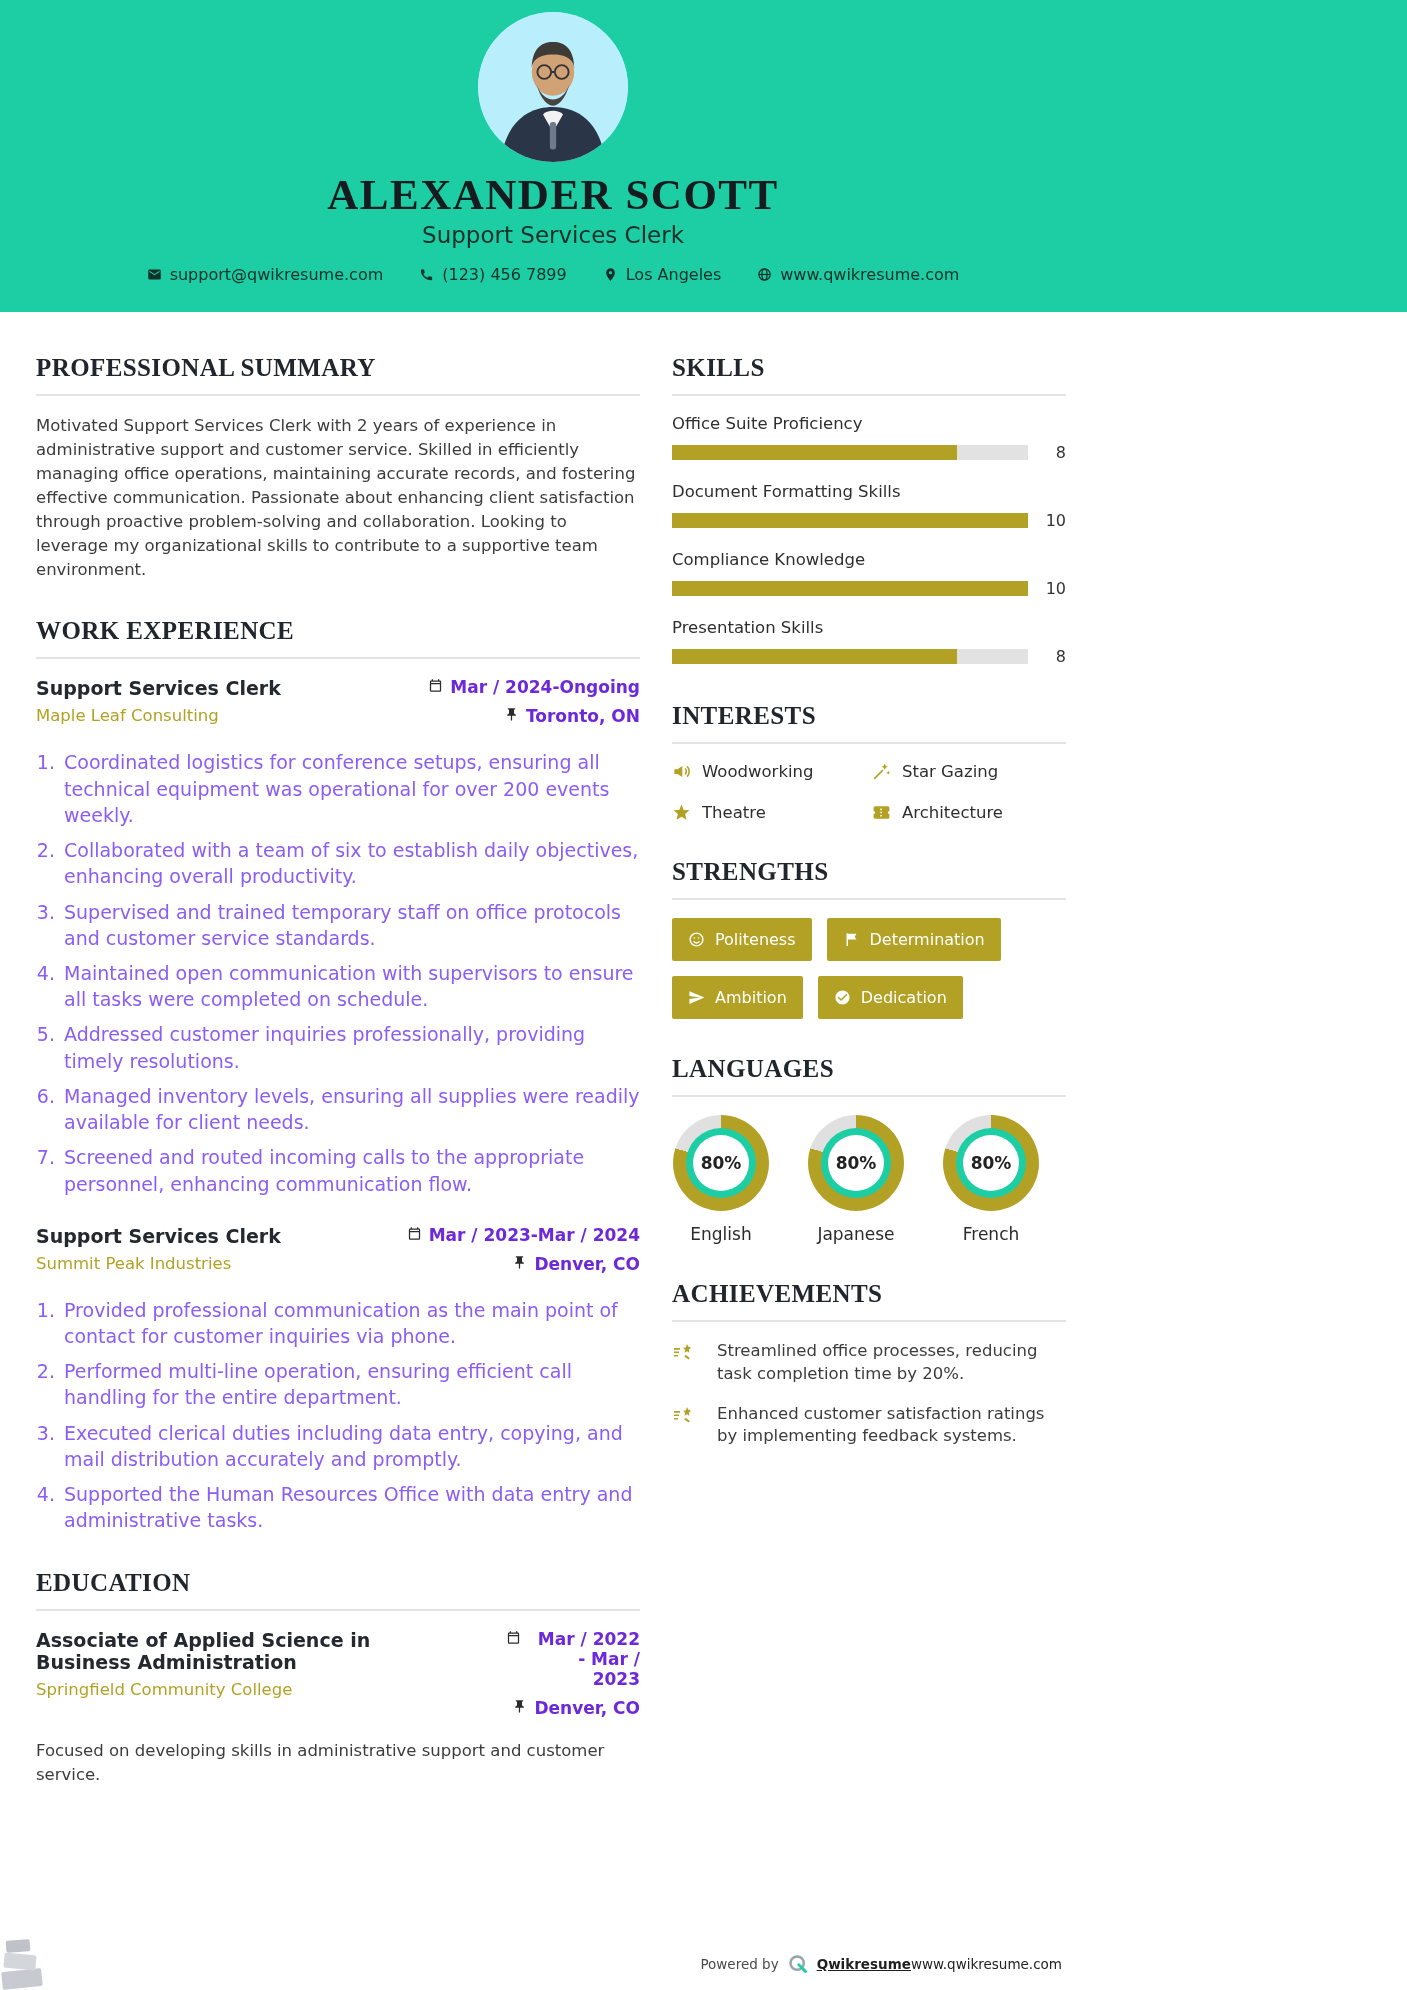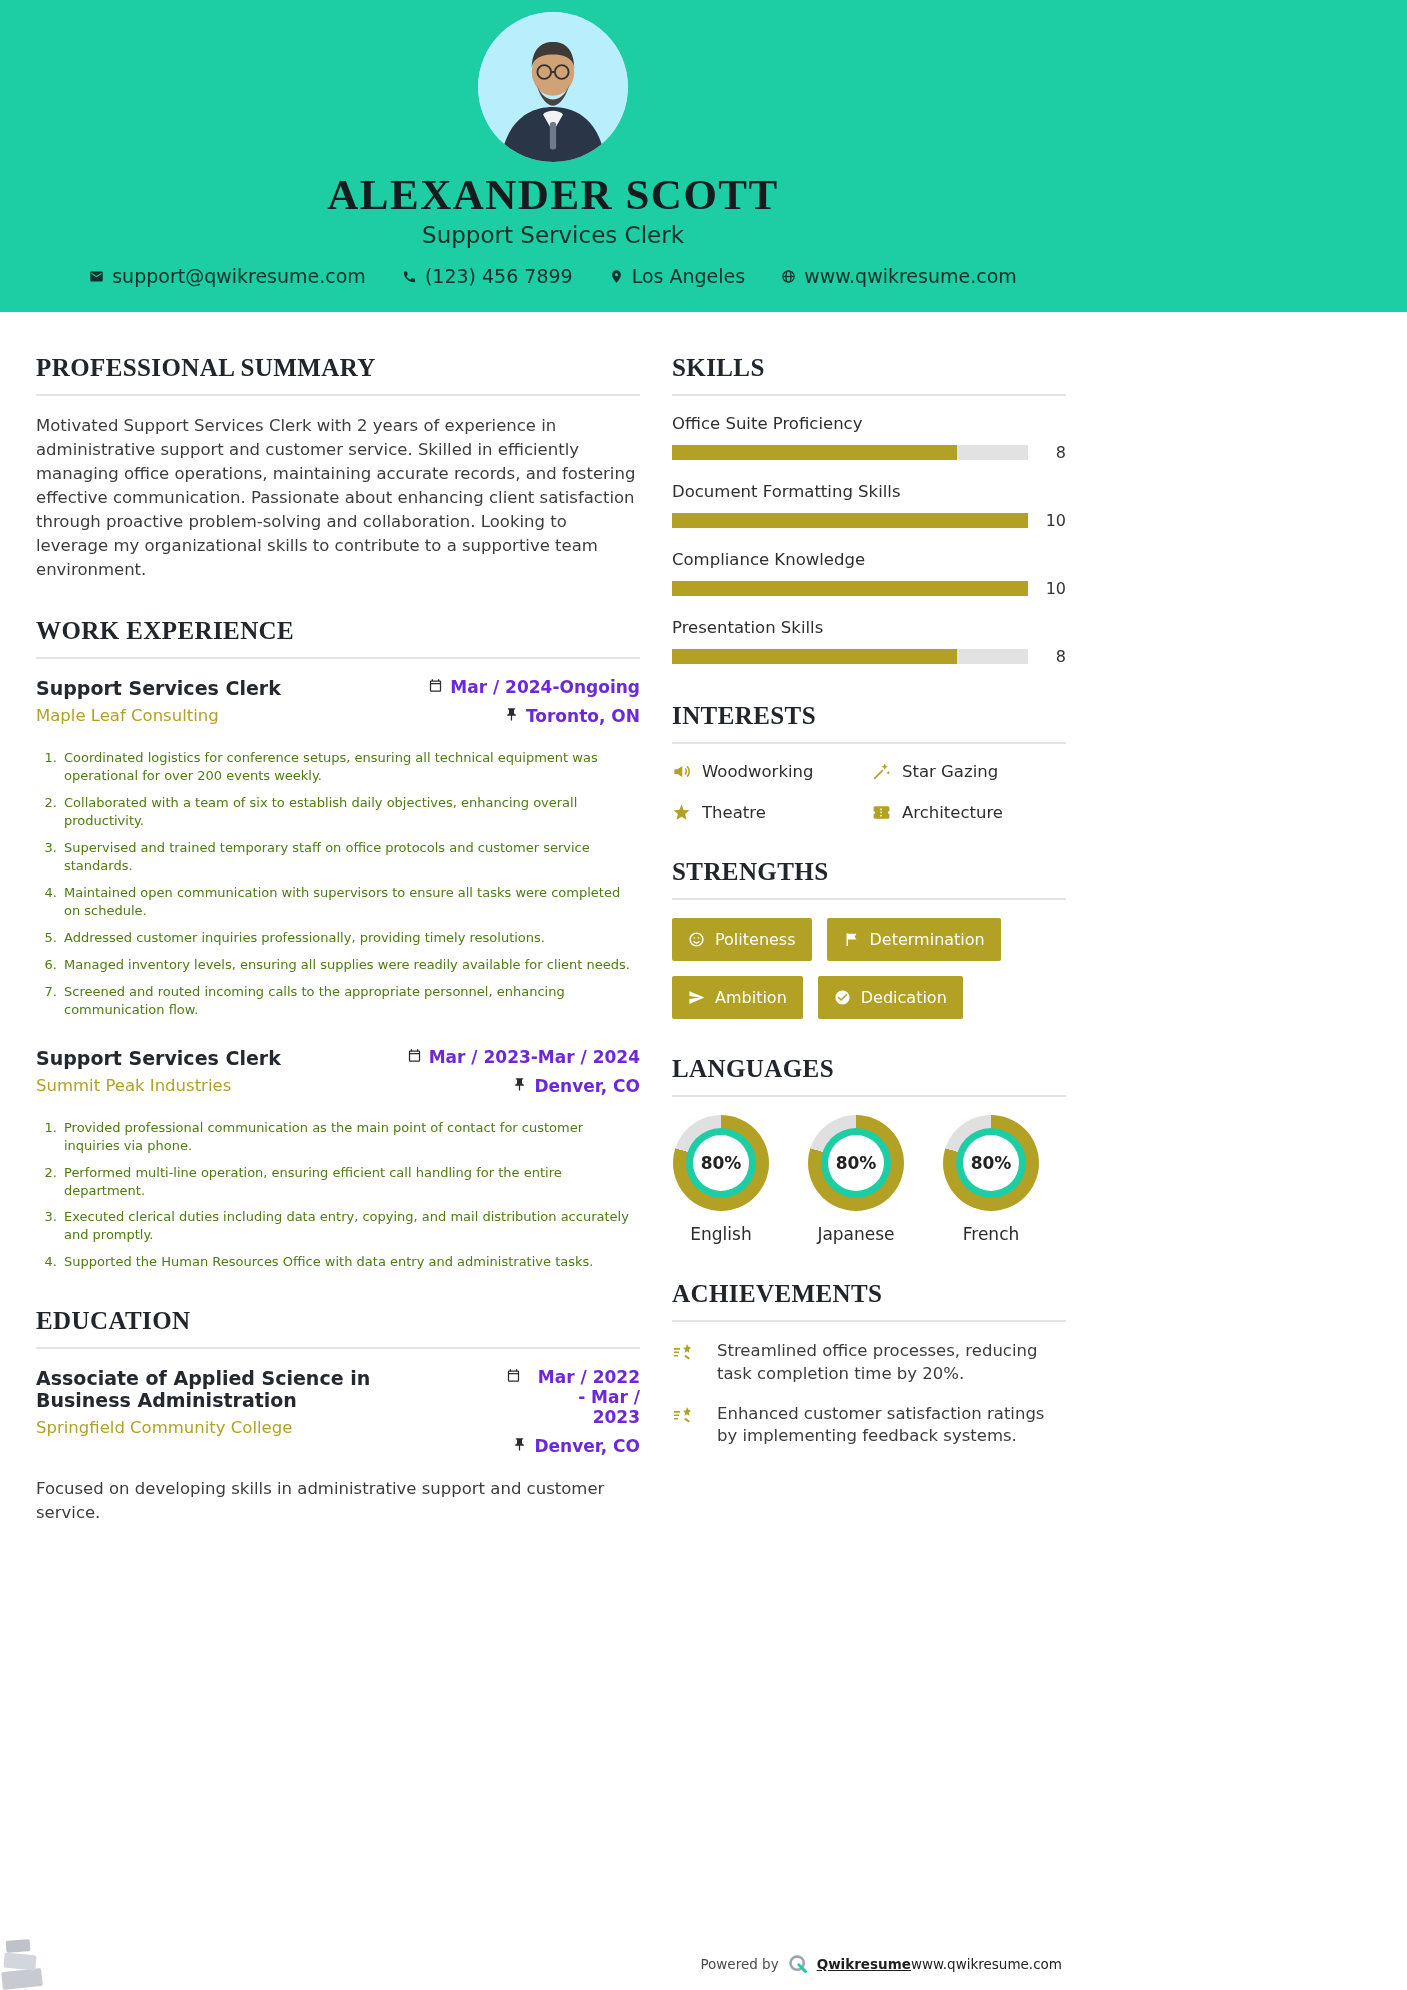--- a/index.html
+++ b/index.html
@@ -7,21 +7,21 @@
   .page { position:relative; width:1407px; height:1990px; background:#fff; overflow:hidden; margin:0 auto; }
   .inner { width:1106px; }
 
   
   .header { background:#1DCDA4; height:312px; padding-top:12px; }
   .header-inner { text-align:center; }
   .avatar { width:150px; height:150px; border-radius:50%; overflow:hidden; margin:0 auto; background:#B9EFFC; }
   .avatar svg { display:block; width:100%; height:100%; }
   .name { font-family:"Liberation Serif","DejaVu Serif",serif; font-weight:800; font-size:43px; letter-spacing:1.5px; color:#161B20; margin-top:8px; }
   .headline { font-size:23px; color:#11302A; font-weight:500; margin-top:3px; }
-  .contact-row { display:flex; justify-content:center; gap:36px; margin-top:17px; font-size:19px; color:#11302A; }
+  .contact-row { display:flex; justify-content:center; gap:36px; margin-top:17px; font-size:16px; color:#11302A; }
   .contact-item { display:flex; align-items:center; gap:8px; }
   .cicon svg { width:15px; height:15px; display:block; }
 
   
   .main { display:flex; padding-top:42px; }
   .col-left  { width:604px; margin-left:36px; }
   .col-right { width:394px; margin-left:32px; }
   .section { margin-bottom:36px; }
   .sec-head { font-family:"Liberation Serif","DejaVu Serif",serif; font-weight:700; font-size:25px; letter-spacing:.4px;
               color:#20262C; padding-bottom:12px; border-bottom:2px solid #E4E4E4; margin-bottom:18px; }
@@ -31,21 +31,21 @@
   .job { margin-bottom:28px; }
   .job-head { display:flex; justify-content:space-between; }
   .job-title { font-size:19px; font-weight:700; color:#23292F; }
   .degree-title { max-width:420px; }
   .company { font-size:16.5px; color:#B3A125; margin-top:7px; }
   .job-meta { text-align:right; font-size:17px; color:#6d28d9; flex-shrink:0;font-weight:bold; }
   .meta-row { display:flex; justify-content:flex-end; align-items:flex-start; gap:7px; margin-bottom:9px; }
   .meta-row .micon svg { width:15px; height:15px; display:block; margin-top:1px; }
   .dates-narrow { max-width:112px; text-align:right; }
   .bullets { margin:14px 0 0 0; padding-left:25px; }
-  .bullets li { font-size:13px; color:#4d7c0f; line-height:1.38; margin-bottom:9px; padding-left:3px; }
+  .bullets li { font-size:19px; color:#8b5cf6; line-height:1.38; margin-bottom:9px; padding-left:3px; }
 
   
   .skill { margin-bottom:20px; }
   .skill-name { font-size:16.5px; color:#2E2E2E; margin-bottom:10px; }
   .skill-bar-row { display:flex; align-items:center; gap:14px; }
   .skill-bar { flex:1; height:15px; background:#E2E2E2; }
   .skill-fill { height:100%; background:#B3A125; }
   .skill-value { width:24px; font-size:16px; color:#333; text-align:right; }
 
   

